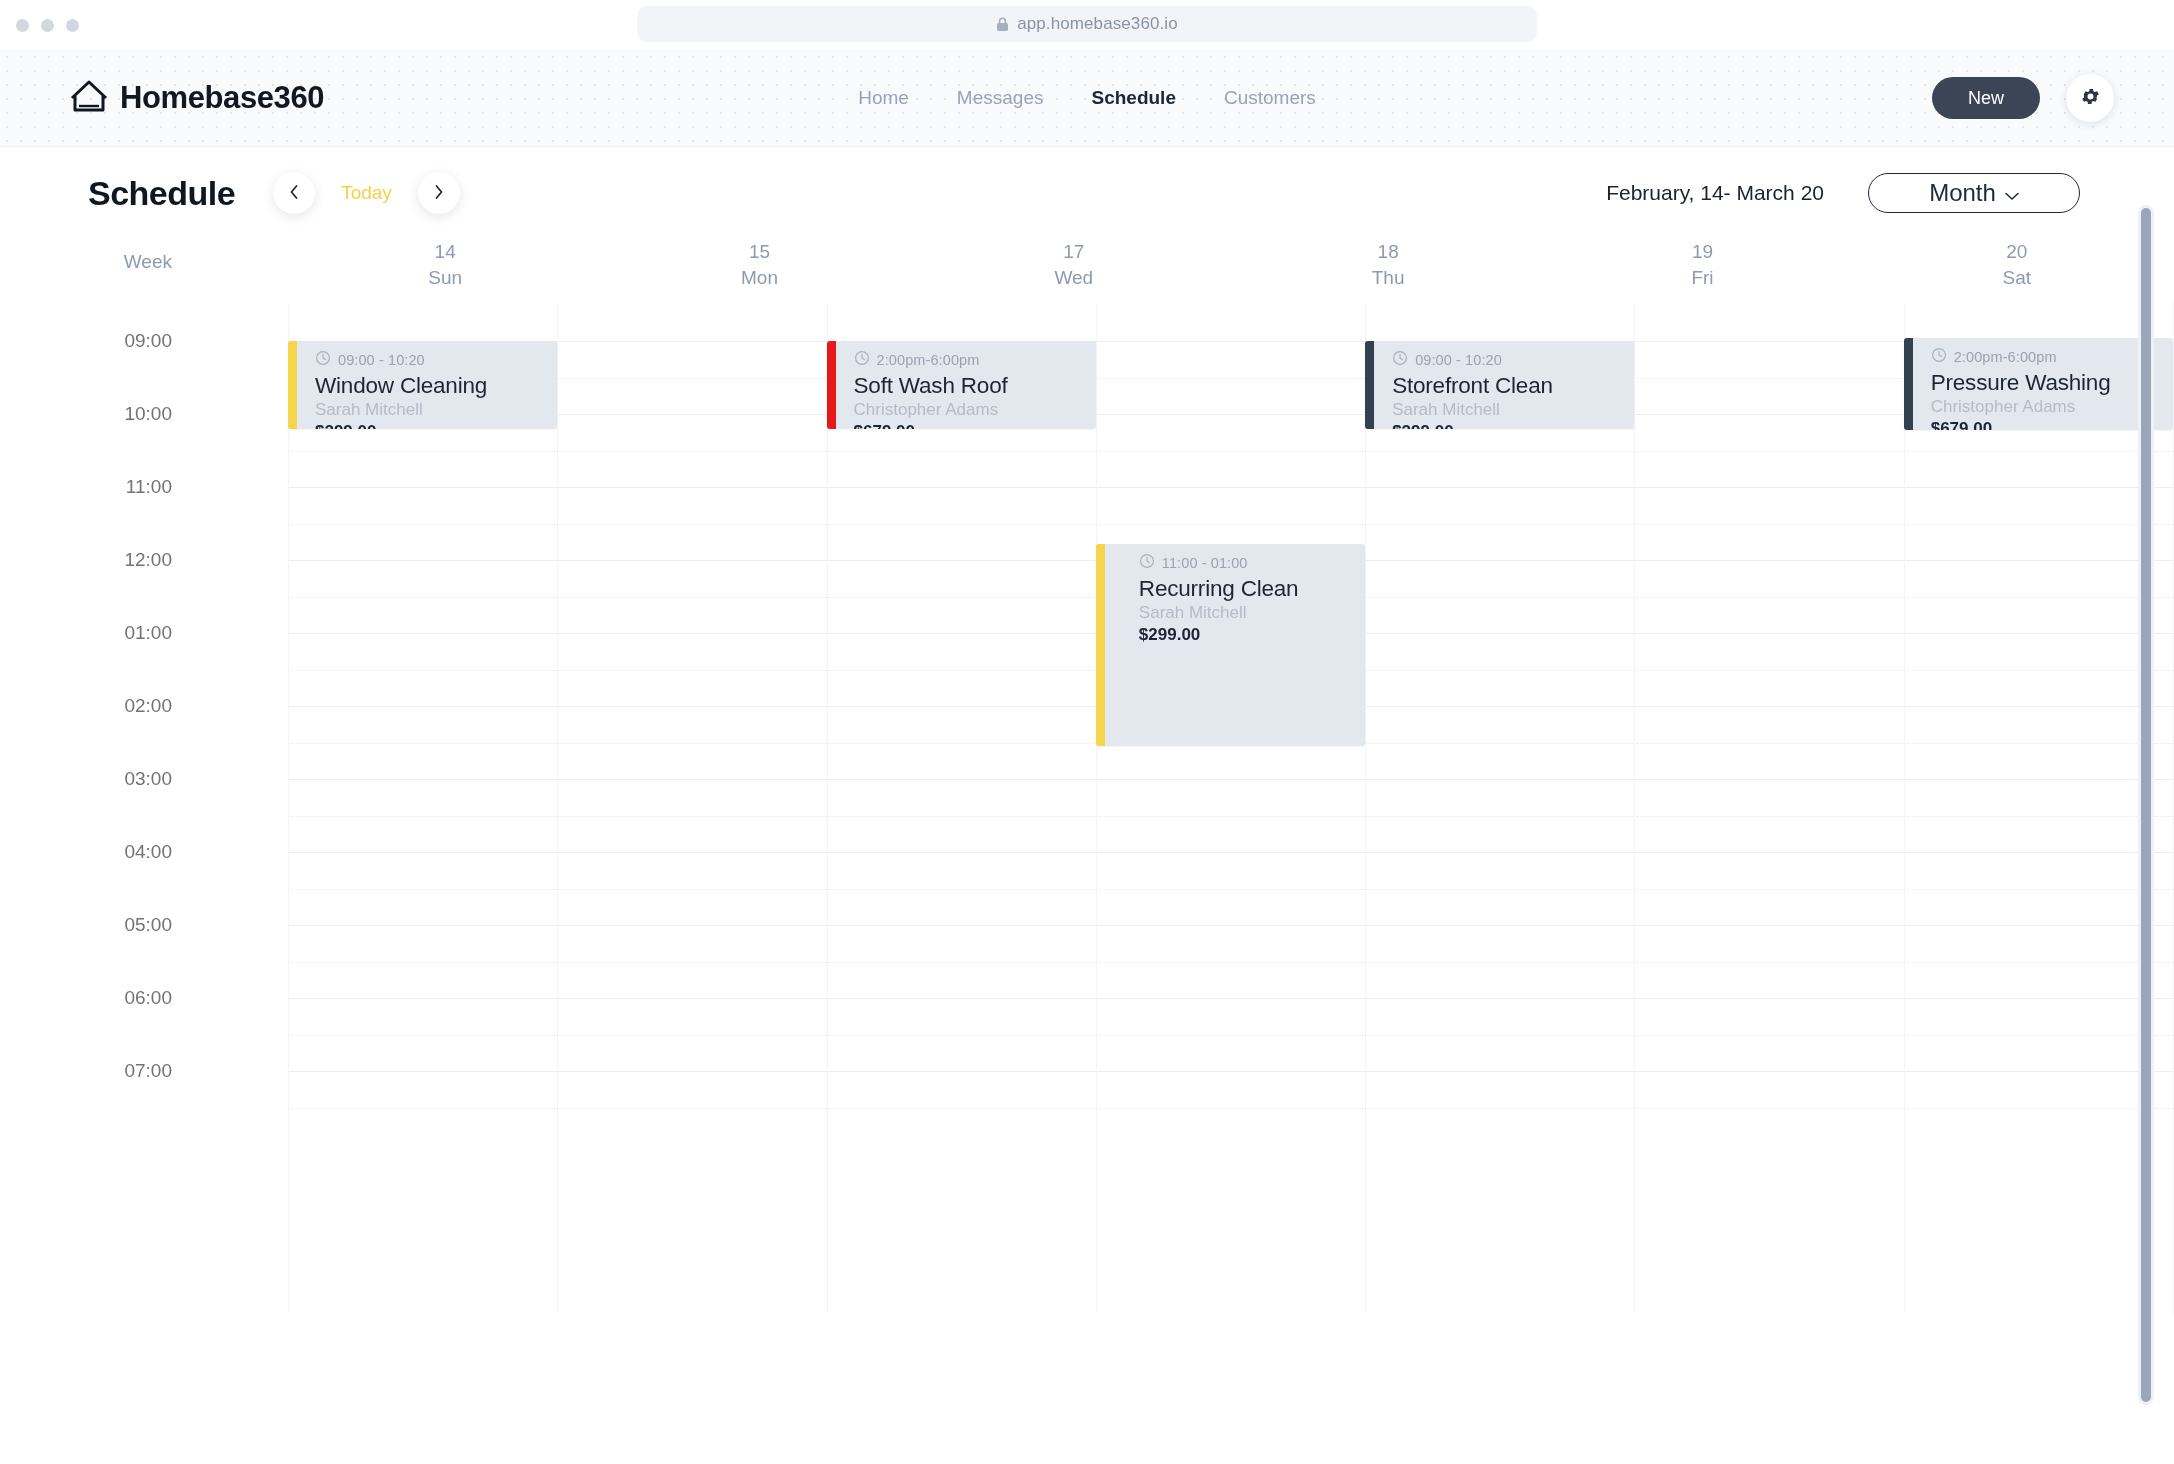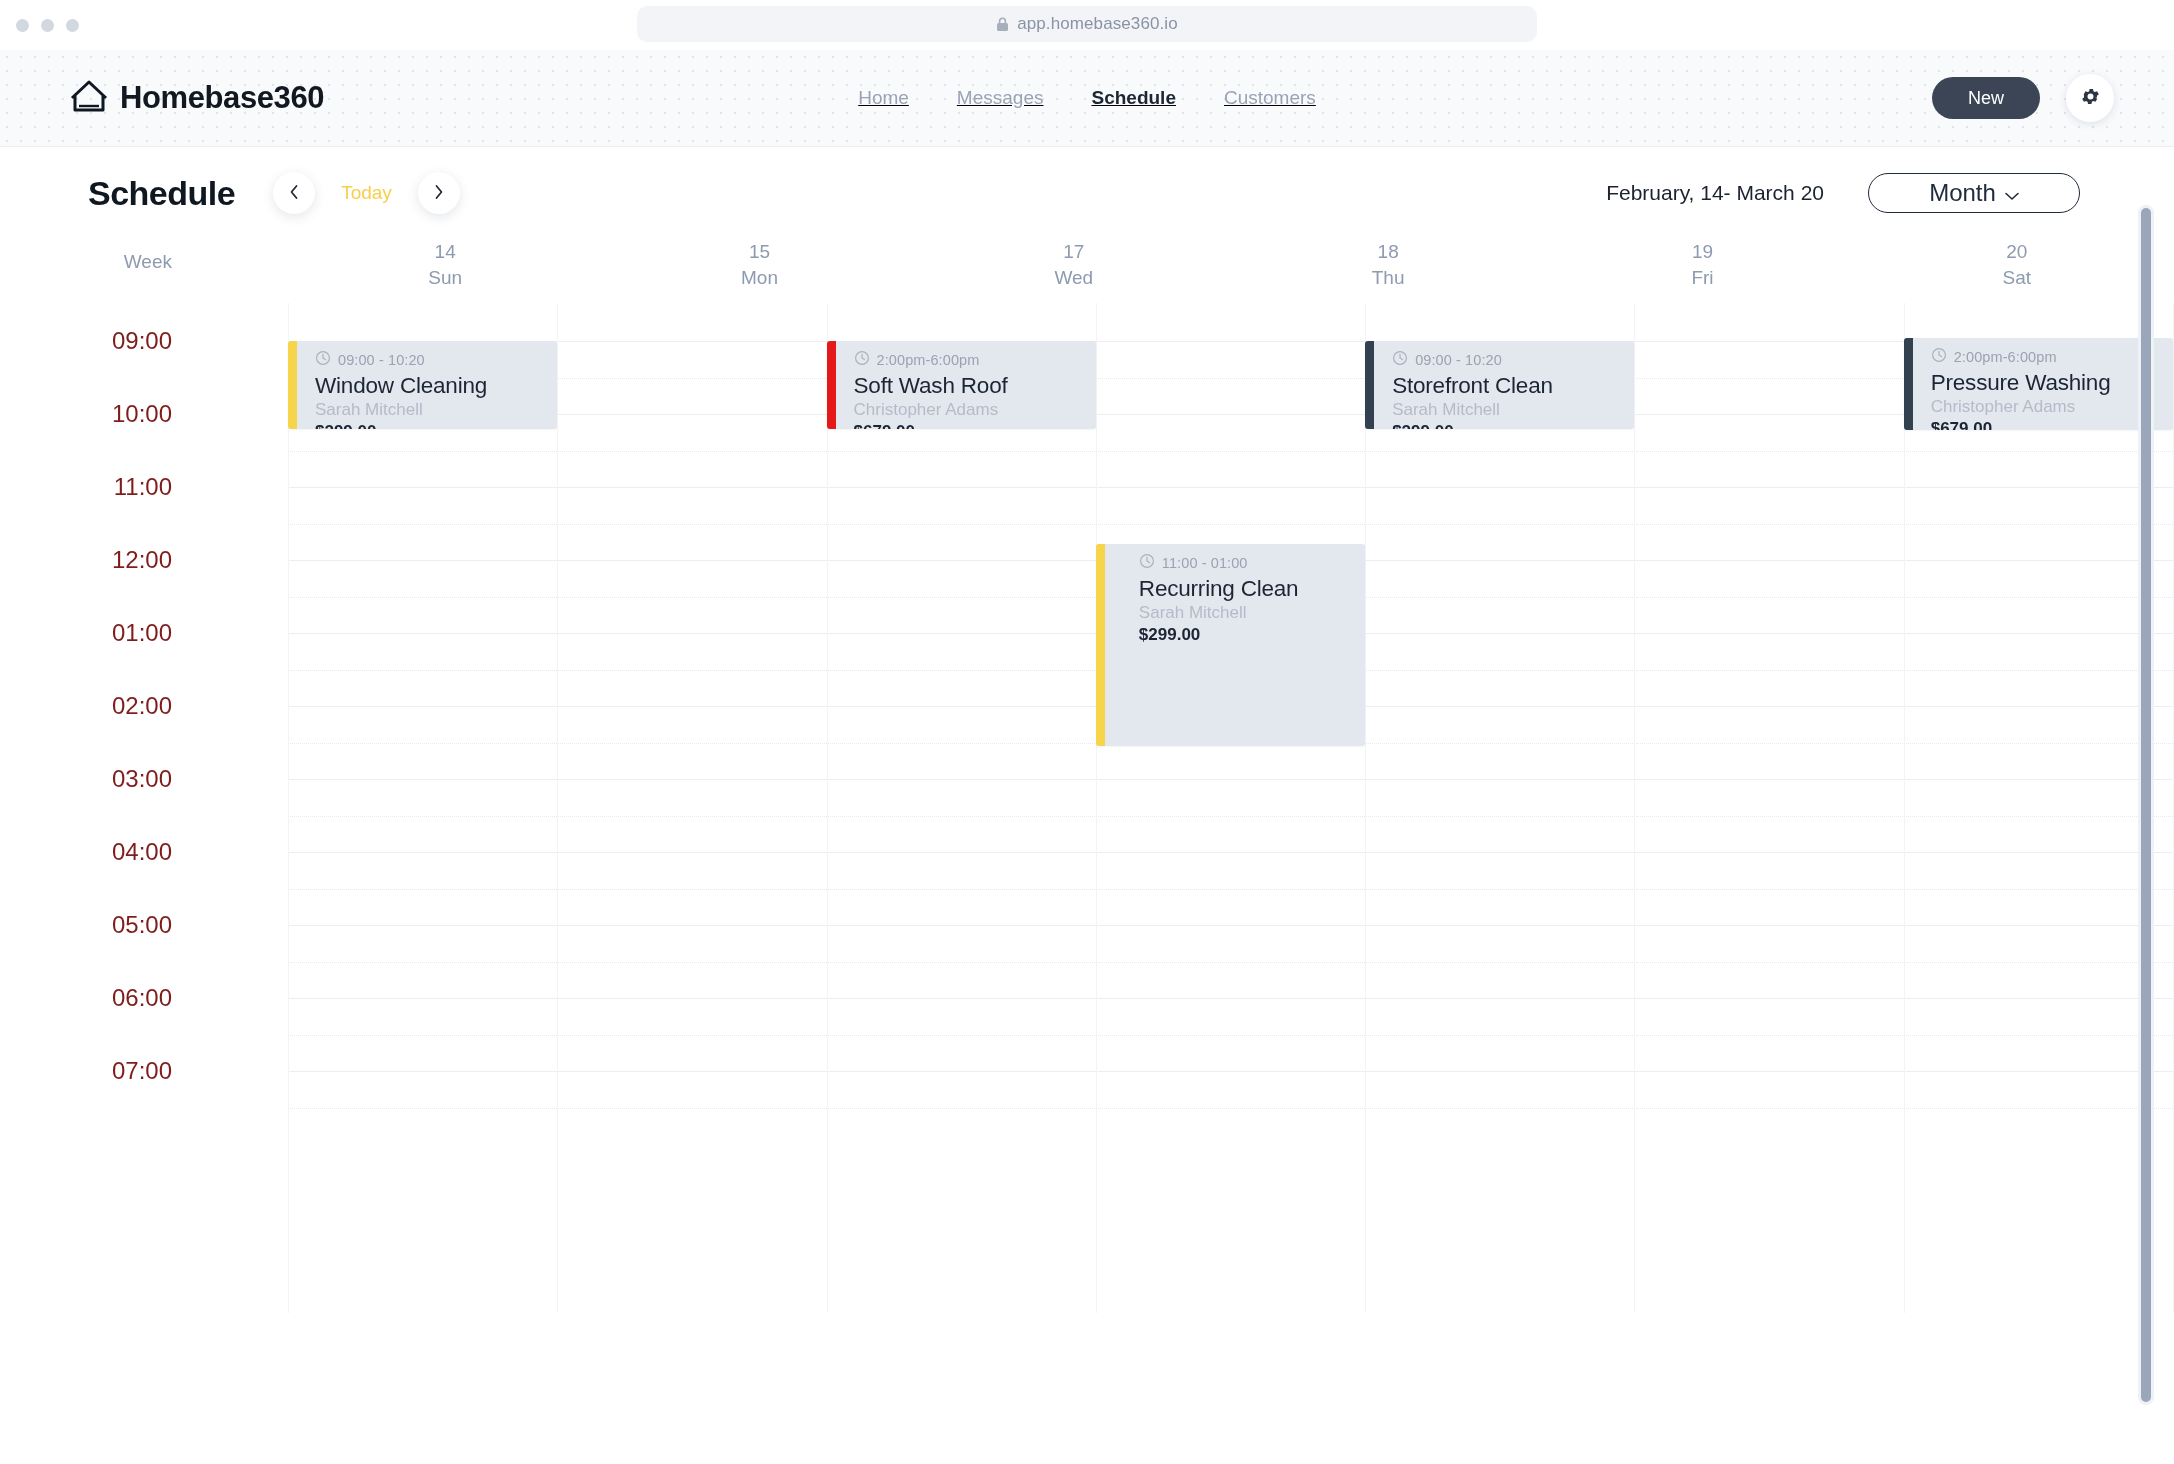--- a/index.html
+++ b/index.html
@@ -51,21 +51,21 @@
   .brand {
     display: flex; align-items: center; gap: 10px;
     margin-left: 68px;
   }
   .brand-name {
     font-size: 31px; font-weight: 700; color: #111820; letter-spacing: -.4px;
   }
   .nav {
     position: absolute;
     left: 50%; transform: translateX(-50%);
-    display: flex; align-items: center; gap: 48px; text-decoration: underline;
+    display: flex; align-items: center; gap: 48px;
   }
   .nav-item {
     font-size: 19px; color: #9aa3b5; cursor: pointer; white-space: nowrap;
   }
   .nav-item.active { color: #1d2633; font-weight: 700; }
   .header-right {
     position: absolute; right: 60px;
     display: flex; align-items: center; gap: 26px;
   }
   .btn-new {
@@ -138,21 +138,21 @@
   .day-col-head.today { color: #f7cf4a; font-weight: 700; }
 
   .cal-body { position: relative; display: flex; }
   .gutter {
     width: 288px; flex: 0 0 288px;
     position: relative;
   }
   .gutter .tlabel {
     position: absolute; right: 116px;
     transform: translateY(-50%);
-    font-size: 24px; color: #7f1d1d; white-space: nowrap;
+    font-size: 19px; color: #737373; white-space: nowrap;
   }
   .grid-area {
     position: relative;
     flex: 1 1 0;
     height: 1010px;
     border-right: 1px solid #eef0f4;
   }
   .hline { position: absolute; left: 0; right: 0; height: 0; border-top: 1px solid #eceef2; }
   .hline.half { border-top: 1px dotted #e6e9ee; }
   .vline { position: absolute; top: 0; bottom: 0; width: 0; border-left: 1px solid #f2f4f7; }

